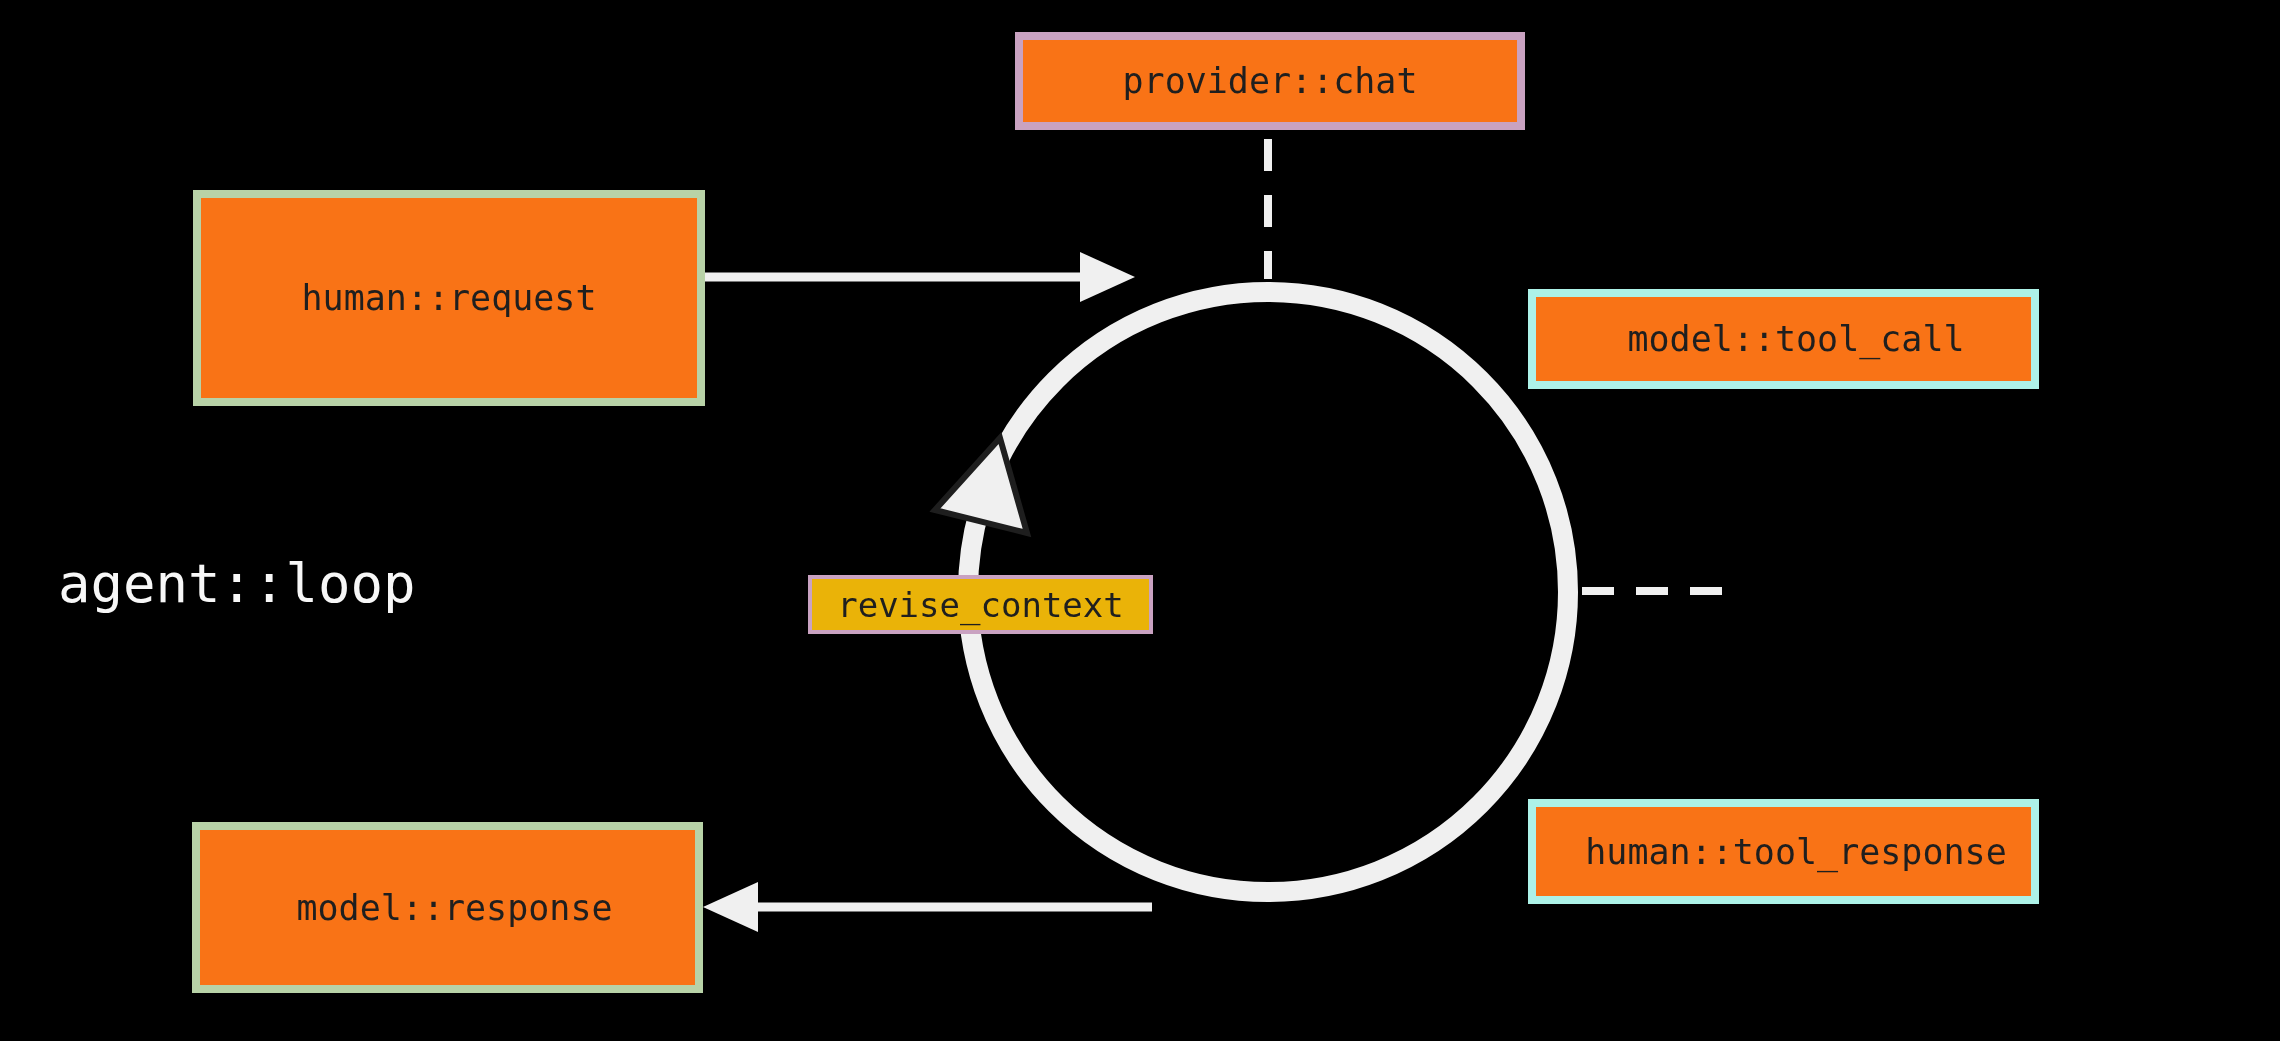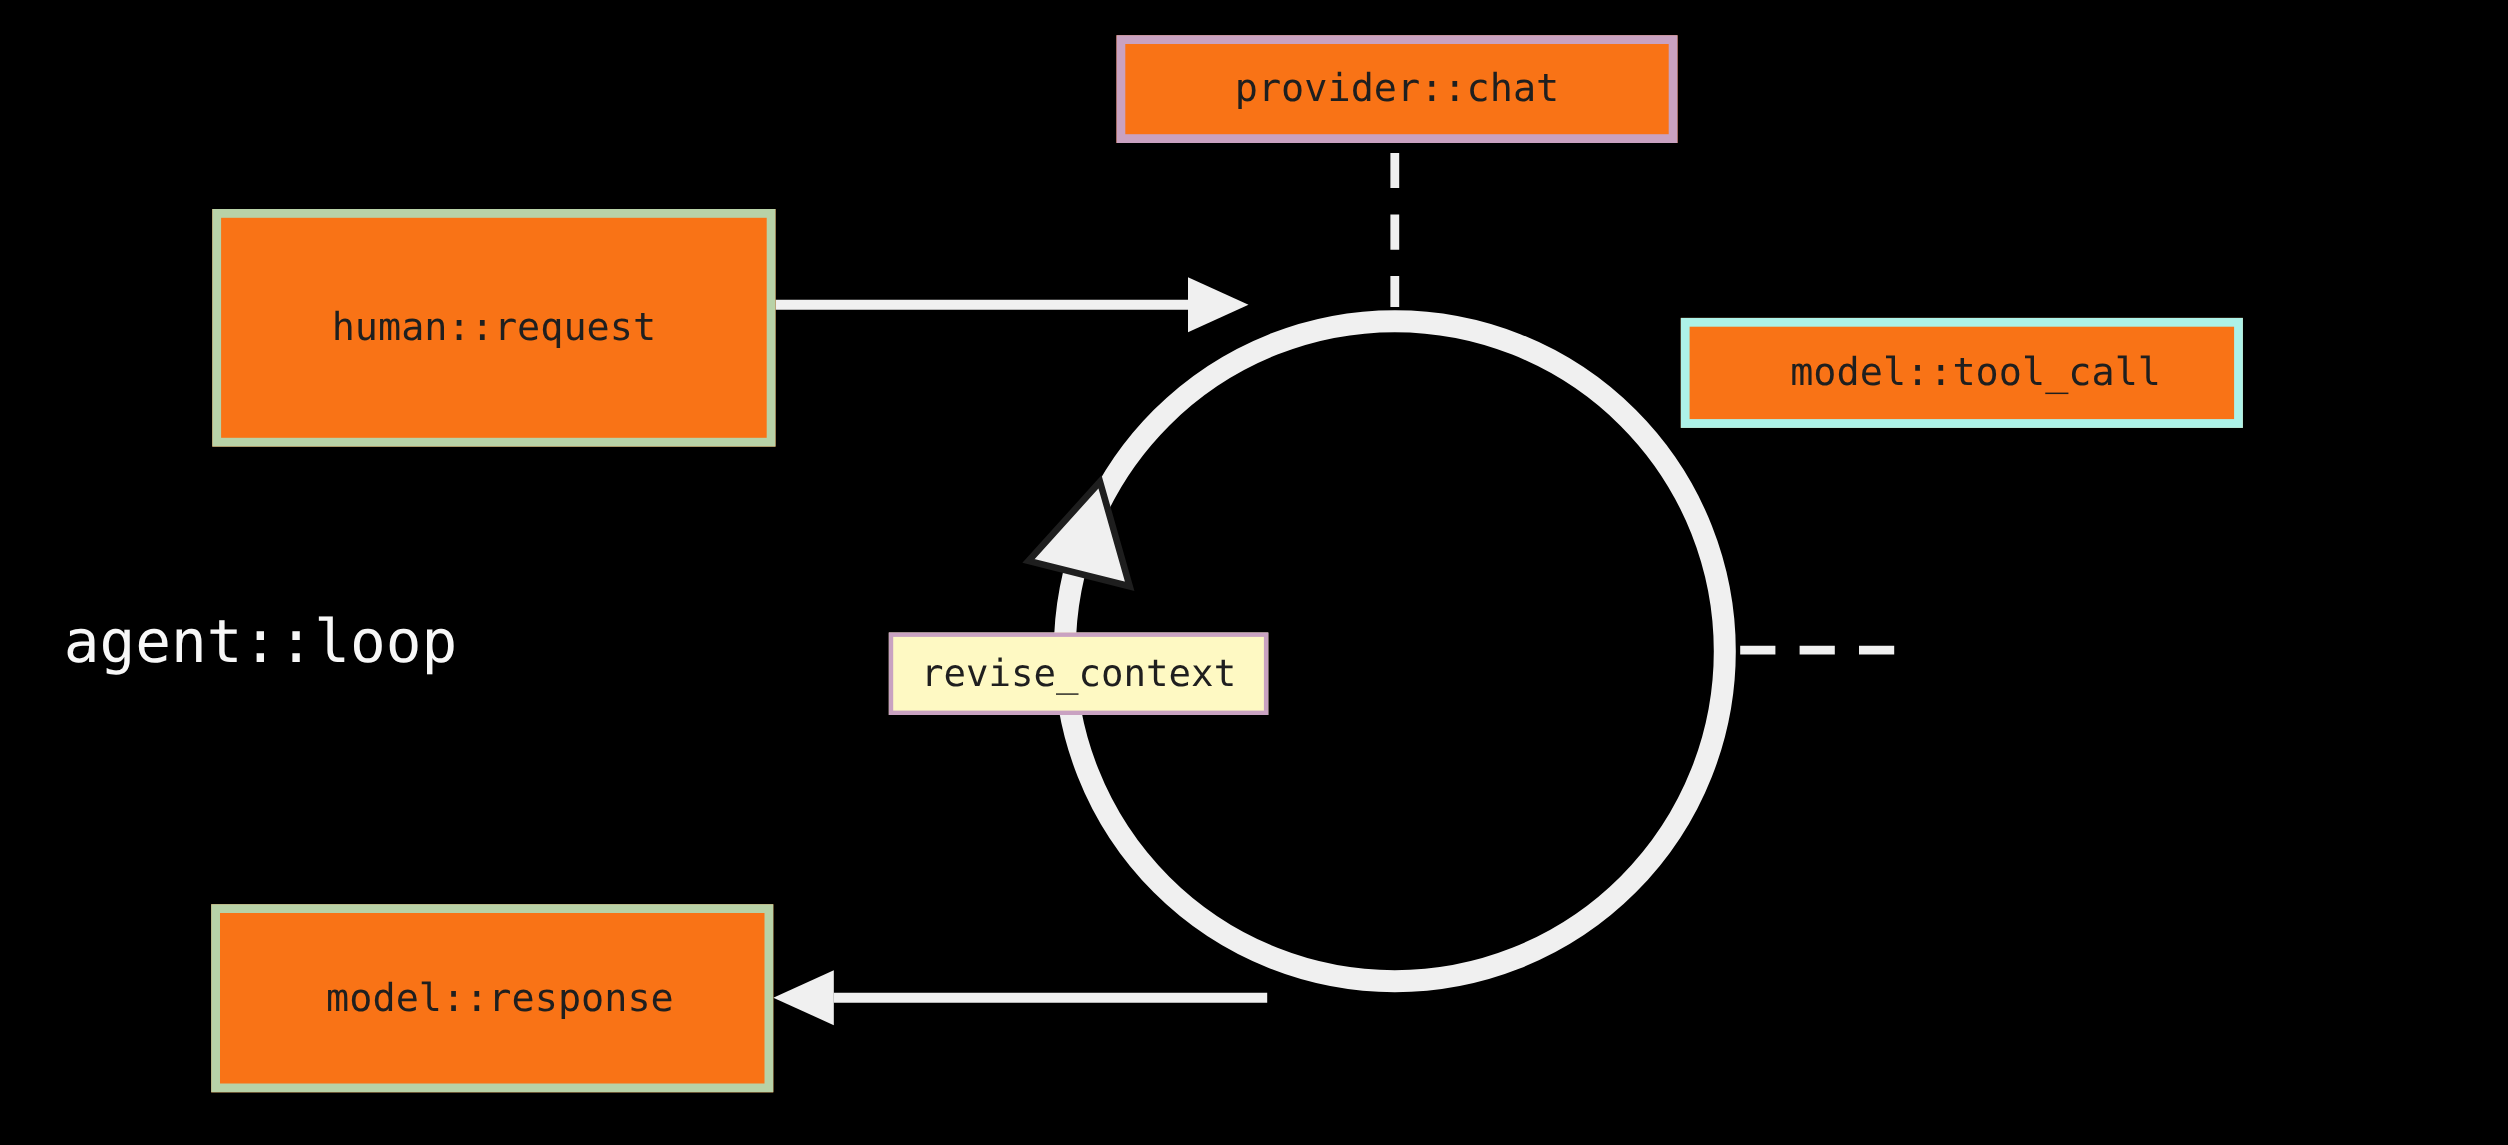--- a/index.html
+++ b/index.html
@@ -40,23 +40,23 @@
   .border-cyan  { border: 8px solid #adf2e8; padding-left: 25px; }
 
   #node-provider-chat       { left: 1015px; top: 32px;  width: 510px; height: 98px;  }
   #node-human-request       { left: 193px;  top: 190px; width: 512px; height: 216px; }
   #node-model-tool-call     { left: 1528px; top: 289px; width: 511px; height: 100px; }
   #node-tool-execute        { left: 1730px; top: 542px; width: 513px; height: 98px;  }
   #node-human-tool-response { left: 1528px; top: 799px; width: 511px; height: 105px; }
   #node-model-response      { left: 192px;  top: 822px; width: 511px; height: 171px; padding-left: 14px; }
 
   #node-revise-context {
-    left: 808px; top: 575px; width: 345px; height: 75px;
+    left: 808px; top: 575px; width: 345px; height: 59px;
     border: 4px solid #c9a2c1;
-    background: #fef9c3;
+    background: #eab308;
   }
   #node-revise-context .label { font-size: 34px; }
 
   #loop-title {
     position: absolute;
     left: 58px;
     top: 552px;
     color: #f7f7f7;
     font-size: 54px;
     white-space: nowrap;
@@ -96,20 +96,23 @@
 
   <div class="node border-green" id="node-human-request">
     <span class="label">human::request</span>
   </div>
 
   <div class="node border-cyan" id="node-model-tool-call">
     <span class="label">model::tool_call</span>
   </div>
 
 
+  <div class="node border-cyan" id="node-human-tool-response">
+    <span class="label">human::tool_response</span>
+  </div>
 
   <div class="node border-green" id="node-model-response">
     <span class="label">model::response</span>
   </div>
 
   <div class="node" id="node-revise-context">
     <span class="label">revise_context</span>
   </div>
 
 </div>

